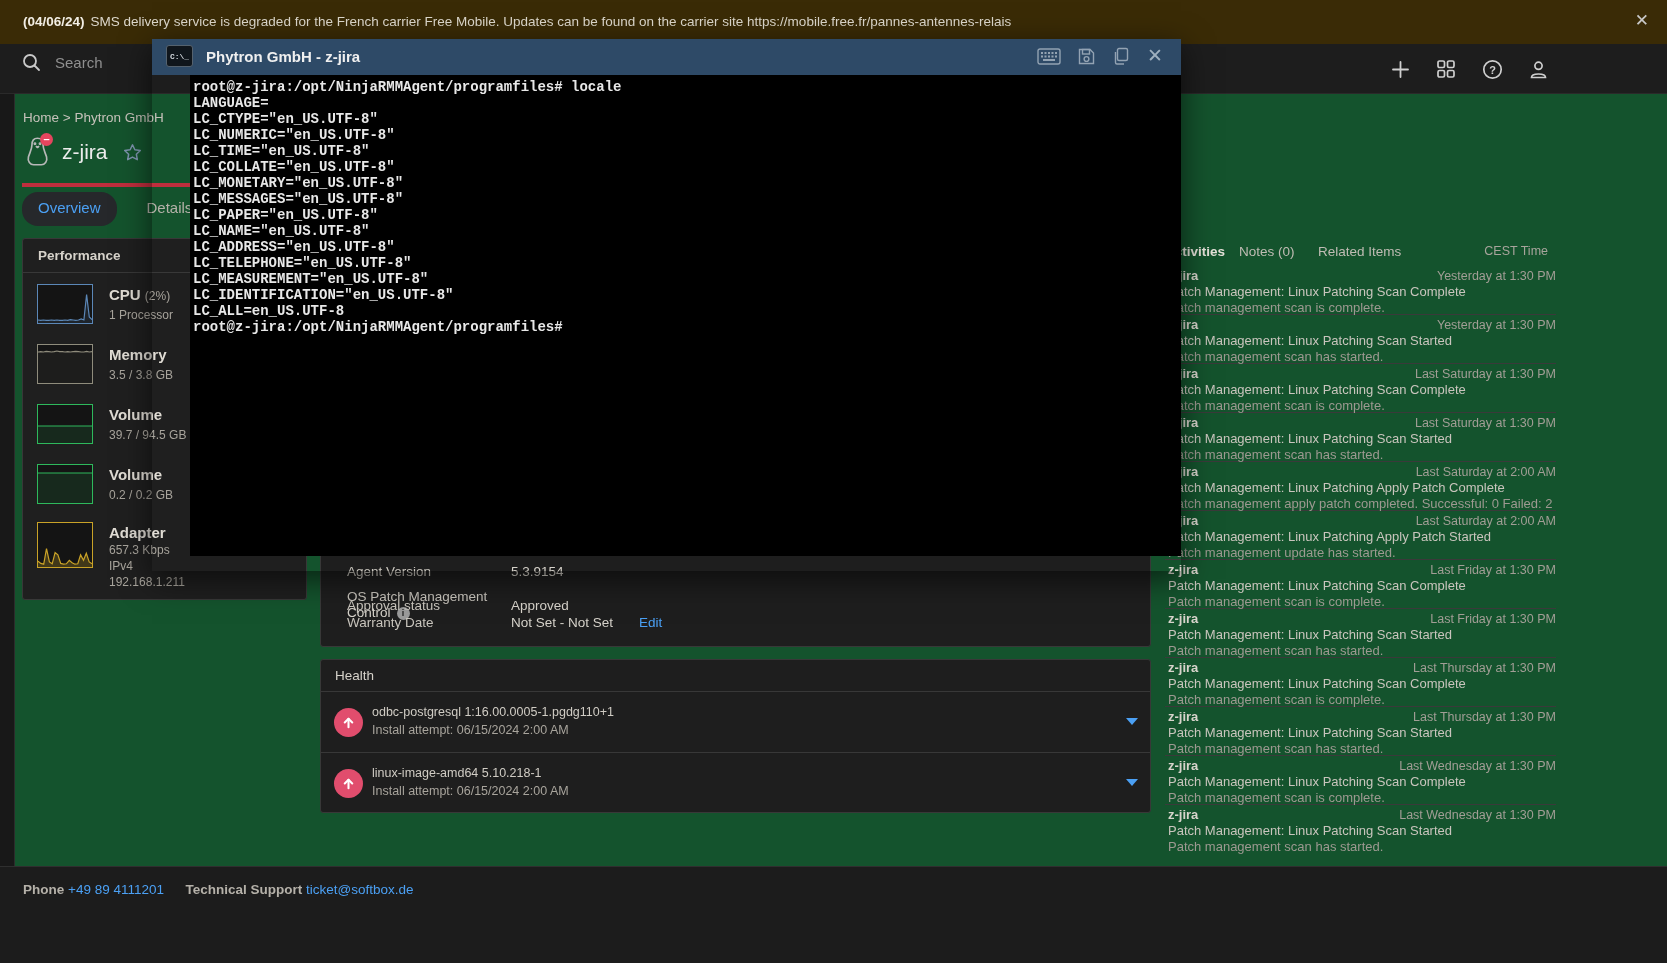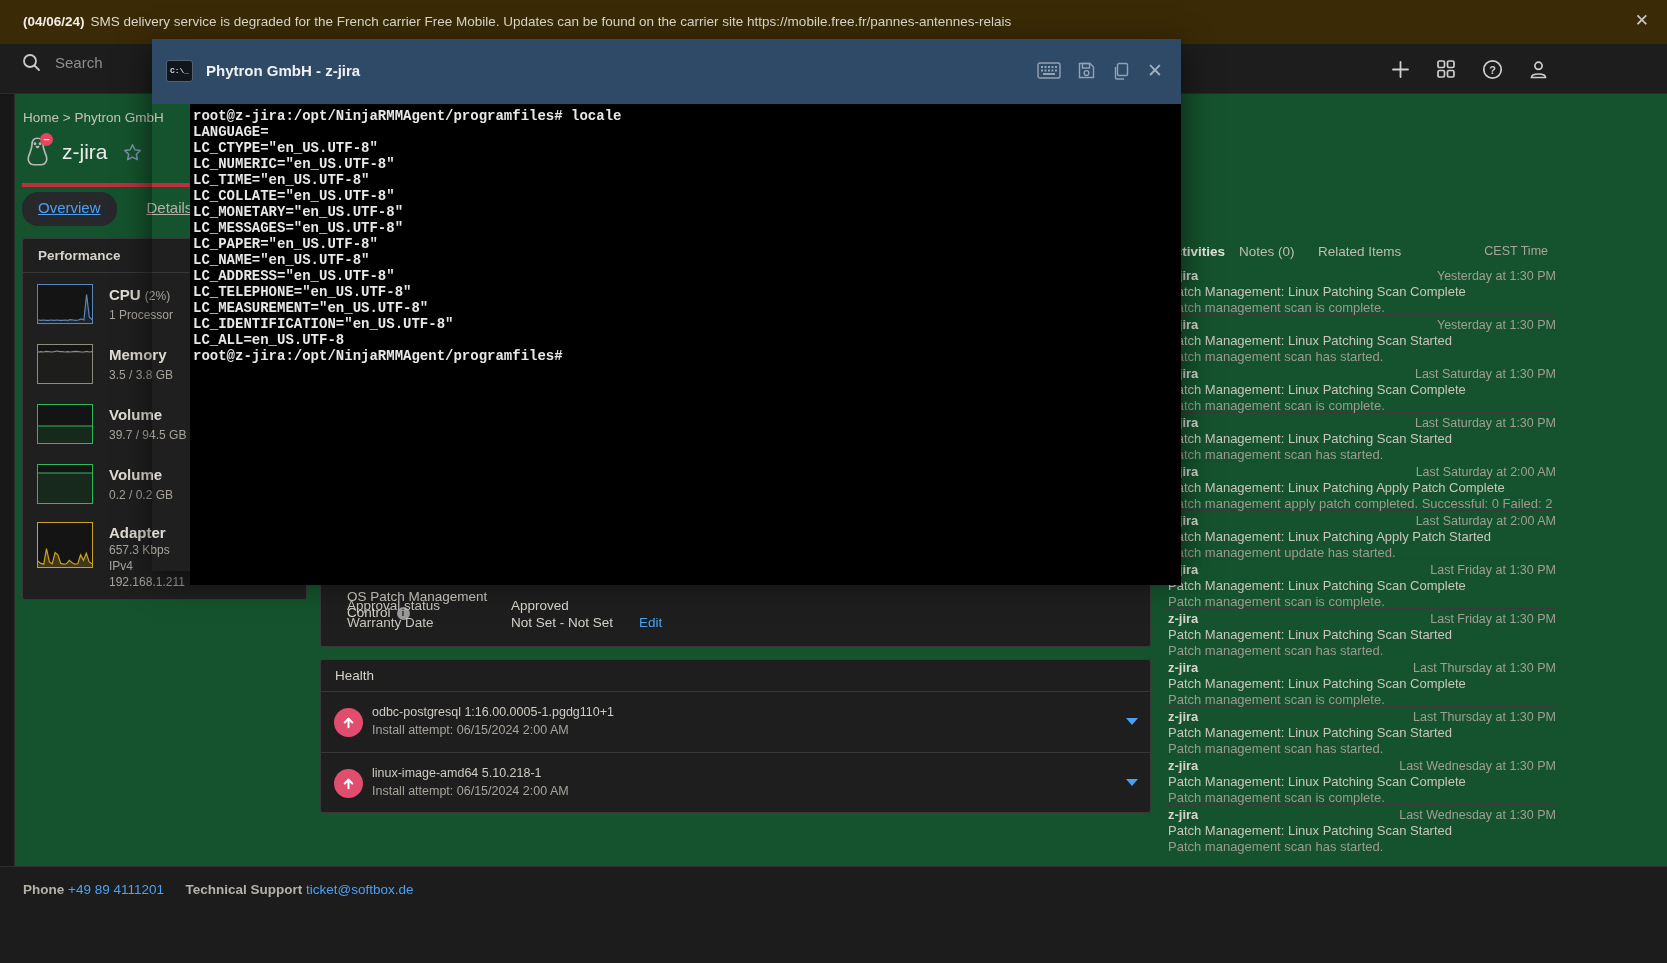--- a/index.html
+++ b/index.html
@@ -25,37 +25,37 @@
   
   .breadcrumb { position:absolute; left:23px; top:110px; font-size:13.5px; color:#c6c2ba; cursor:pointer; white-space:nowrap; }
   .devrow { position:absolute; left:24px; top:136px; display:flex; align-items:center; }
   .penguin-wrap { position:relative; width:30px; height:32px; }
   .dev-badge { position:absolute; left:16px; top:-3px; width:13px; height:13px; border-radius:50%; background:#e5455e; color:#fff; font-size:11px; font-weight:bold; text-align:center; line-height:12px; }
   .dev-name { color:#ececec; font-size:21px; font-weight:500; margin:0 14px 0 8px; }
   .redbar { position:absolute; left:22px; top:183px; width:1128px; height:4px; background:#bf2e3d; z-index:1; }
 
   
   .tabs-row { position:absolute; left:22px; top:192px; height:34px; display:flex; gap:14px; z-index:1; }
-  .tab { font-size:15px; color:#b5b1a9; padding:7px 16px; border-radius:16px; cursor:pointer; white-space:nowrap;text-decoration:underline; }
+  .tab { font-size:15px; color:#b5b1a9; padding:7px 16px; border-radius:16px; cursor:pointer; white-space:nowrap; }
   .tab.active { color:#4ba0f4; background:#26282b; }
 
   
   .perf { position:absolute; left:22px; top:238px; width:285px; height:362px; background:#1f1f1f; border:1px solid #383838; border-radius:3px; z-index:1; }
   .perf-head { padding:9px 15px; font-size:13.5px; font-weight:bold; color:#d6d2ca; border-bottom:1px solid #383838; }
   .perf-item { position:absolute; left:14px; display:flex; }
   .perf-chart { background:#141414; cursor:pointer; flex:none; }
   .perf-text { margin-left:16px; padding-top:2px; }
   .perf-label { font-size:15px; font-weight:bold; color:#e0dcd4; white-space:nowrap; }
   .perf-suffix { font-size:12px; font-weight:normal; color:#a8a49c; }
   .perf-sub { font-size:12px; color:#a8a49c; margin-top:5px; white-space:nowrap; }
   .perf-sub.tight { margin-top:2px; }
 
   
   .term { position:absolute; left:152px; top:39px; width:1029px; height:532px; z-index:20; box-shadow:0 8px 30px rgba(0,0,0,0.6); }
-  .term-bar { height:65px; background:#2e4a67; display:flex; align-items:center; padding:0 18px 2px 14px; }
+  .term-bar { height:36px; background:#2e4a67; display:flex; align-items:center; padding:0 18px 2px 14px; }
   .term-ico { width:27px; height:22px; background:#10161c; border:1px solid #55626e; border-radius:3px; color:#d7dde3; font-family:"Liberation Mono",monospace; font-size:8px; font-weight:bold; display:flex; align-items:center; justify-content:center; }
   .term-title { color:#f0f0f0; font-size:15px; font-weight:bold; margin-left:13px; }
   .term-actions { margin-left:auto; display:flex; align-items:center; gap:17px; }
   .term-actions .tico { cursor:pointer; display:flex; align-items:center; }
   .term-x { color:#9fb0bf; font-size:19px; cursor:pointer; line-height:18px; }
   .term-body { height:481px; background:#000; padding:4px 0 0 3px; overflow:hidden;margin-left:38px; }
   .term-line { font-family:"Liberation Mono",monospace; font-size:14px; font-weight:bold; color:#e8e8e8; line-height:16px; white-space:pre; }
 
   
   .details { position:absolute; left:320px; top:430px; width:831px; height:217px; background:#1e1e1e; border:1px solid #383838; border-radius:3px; z-index:1; }

